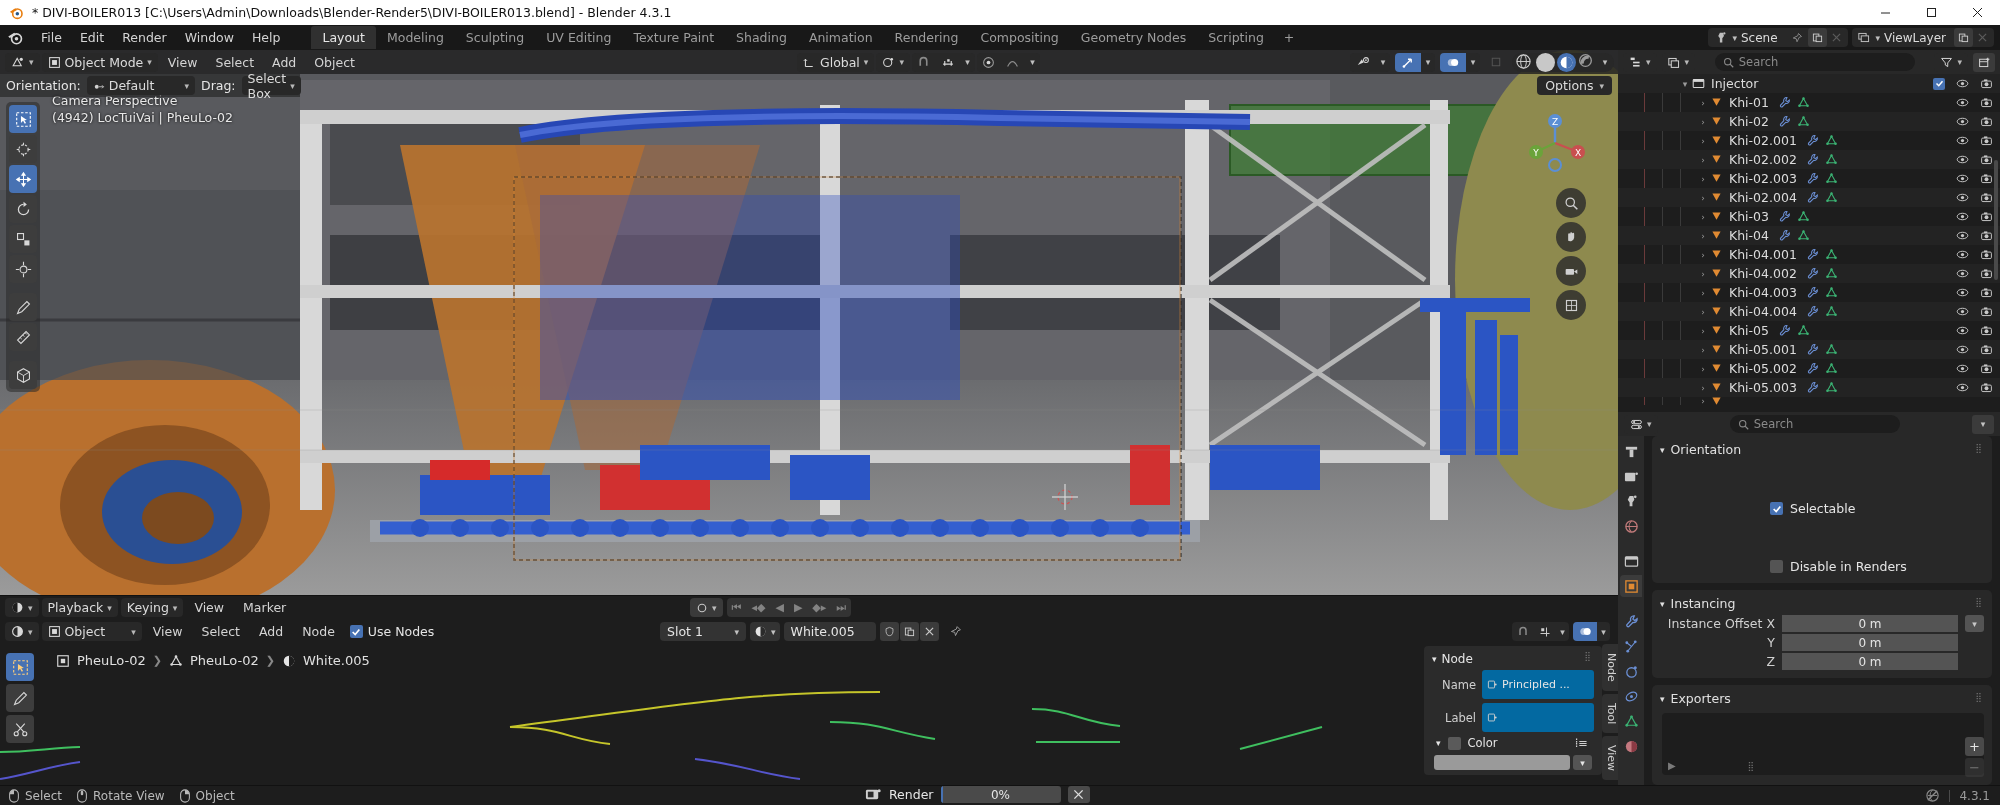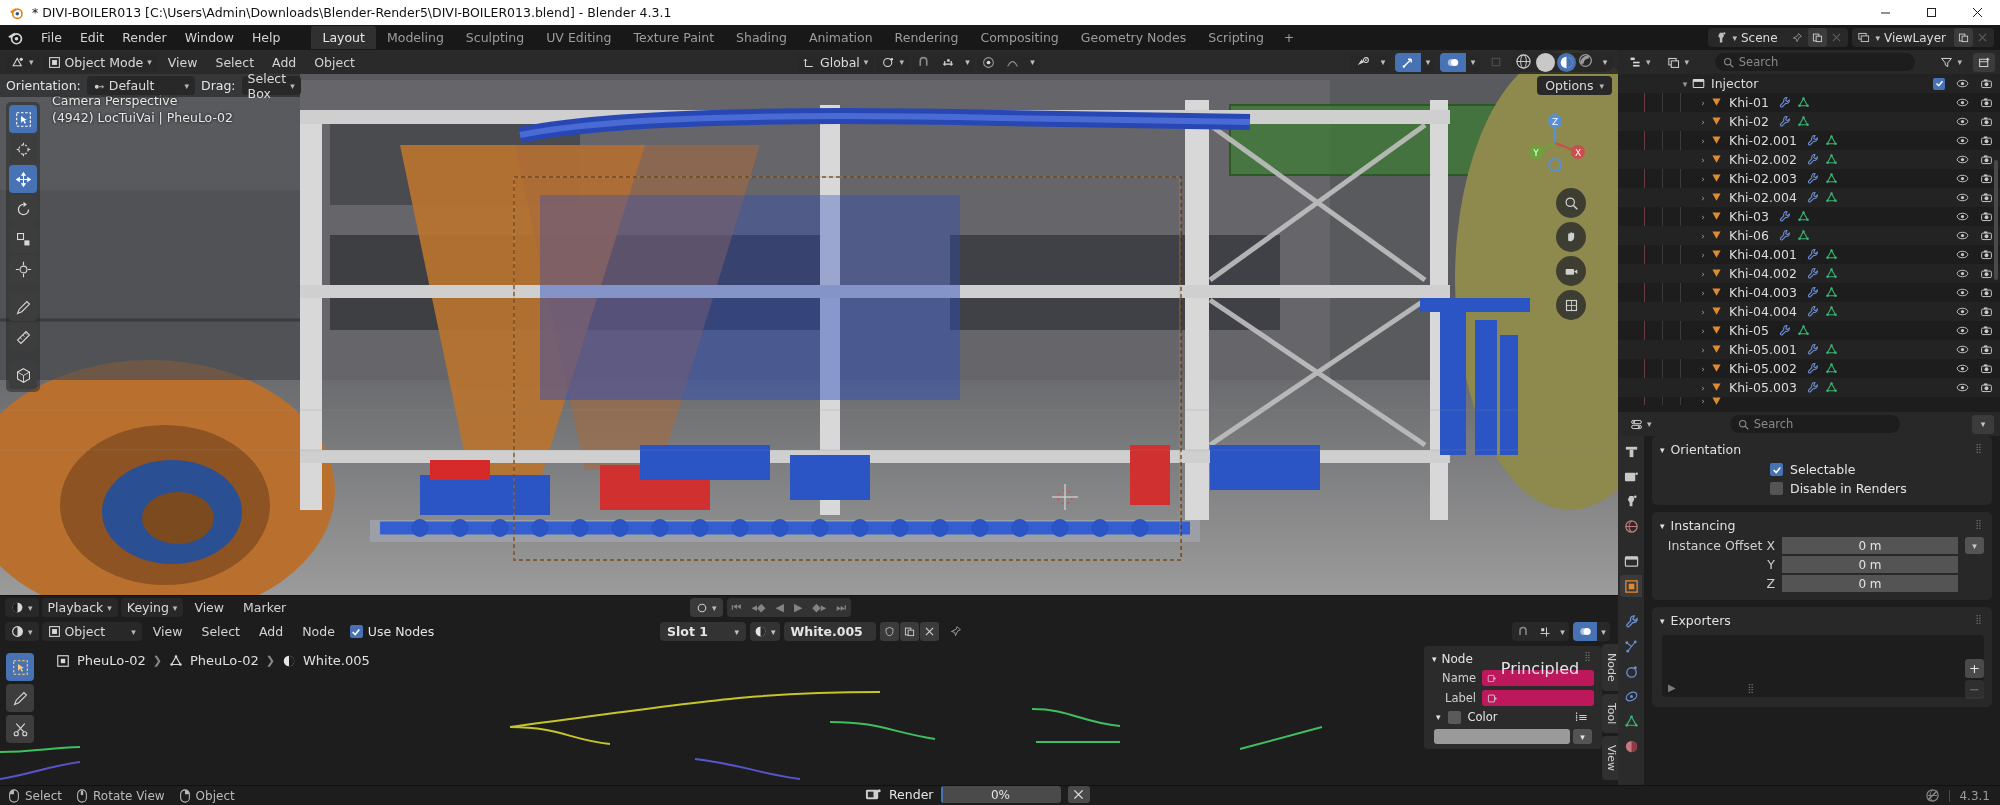--- a/index.html
+++ b/index.html
@@ -111,37 +111,37 @@
 
   
   .shader {
     position:absolute; left:0; top:619px; width:1618px; height:165px;
     background:#1d1d1d; overflow:hidden;
   }
   .sh-header {
     position:absolute; left:0; top:0; width:1618px; height:25px;
     background:#1d1d1d; display:flex; align-items:center; padding-left:5px; gap:3px; font-size:12.5px; z-index:5;
   }
-  .sh-header .field { background:#333; border-radius:4px; height:19px; display:flex; align-items:center; padding:0 7px;font-weight:bold; }
+  .sh-header .field { background:#333; border-radius:4px; height:19px; display:flex; align-items:center; padding:0 7px; }
   .nodecanvas { position:absolute; left:0; top:25px; width:1618px; height:140px; background:#1d1d1d; }
   .breadcrumb {
     position:absolute; left:0; top:25px; width:1618px; height:33px; z-index:4;
     display:flex; align-items:center; padding-left:8px; gap:7px; font-size:13px; color:#e0e0e0;
   }
   .bc-sep { opacity:.55; font-size:11px; }
   .sh-toolbar { position:absolute; left:6px; top:34px; width:34px; z-index:6; display:flex; flex-direction:column; gap:3px;}
 
   
   .sidetabs { position:absolute; right:0; top:25px; width:16px; z-index:7; display:flex; flex-direction:column; gap:3px; }
   .sidetab { width:16px; padding:9px 0; background:#303030; border-radius:4px 0 0 4px; writing-mode:vertical-rl; text-align:center; font-size:11px; color:#d0d0d0;}
   .npanel { position:absolute; right:16px; top:27px; width:178px; background:#2b2b2b; border-radius:4px; z-index:6; padding:4px 0 0 0; }
   .npanel .hdr { display:flex; align-items:center; gap:5px; padding:2px 8px; font-size:12px;}
   .npanel .frow { display:flex; align-items:center; gap:6px; padding:2px 8px; font-size:11.5px;}
   .npanel .frow .k { width:44px; text-align:right; color:#cfcfcf; }
-  .npanel .frow .v { flex:1; background:#be185d; border-radius:3px; height:16px; display:flex; align-items:center; gap:4px; padding:0 5px; font-size:16px; }
+  .npanel .frow .v { flex:1; background:#0369a1; border-radius:3px; height:29px; display:flex; align-items:center; gap:4px; padding:0 5px; font-size:11px; }
 
   
   .outliner {
     position:absolute; left:1618px; top:50px; width:382px; height:362px;
     background:#1d1d1d; overflow:hidden;
   }
   .out-header { height:24px; background:#282828; display:flex; align-items:center; gap:5px; padding:0 5px; }
   .out-search { flex:1; max-width:200px; height:18px; background:#1d1d1d; border-radius:9px; display:flex; align-items:center; gap:5px; padding:0 8px; font-size:11.5px; color:#8a8a8a; margin:0 auto;}
   .out-rows { position:relative; }
   .out-row { height:19px; display:flex; align-items:center; font-size:12.5px; position:relative; }
@@ -163,21 +163,21 @@
   .props-search { flex:1; max-width:170px; height:18px; background:#1d1d1d; border-radius:9px; display:flex; align-items:center; gap:5px; padding:0 8px; font-size:11.5px; color:#8a8a8a; margin:0 auto;}
   .props-tabs { position:absolute; left:0; top:24px; width:26px; bottom:0; background:#2b2b2b; display:flex; flex-direction:column; align-items:center; padding-top:4px; gap:3px;}
   .ptab { width:22px; height:22px; display:flex; align-items:center; justify-content:center; border-radius:4px 0 0 4px;}
   .ptab.active { background:#3b3b3b; }
   .ptab-gap { height:7px; }
   .props-body { position:absolute; left:26px; top:24px; right:0; bottom:0; overflow:hidden; }
   .props-title { display:flex; align-items:center; gap:8px; padding:7px 10px 7px 10px; font-size:13px; }
   .panel { background:#282828; border-radius:5px; margin:0 8px 7px 8px; padding:3px 0 7px 0; position:relative;}
   .panel-hd { display:flex; align-items:center; gap:6px; padding:3px 8px; font-size:12.5px; color:#e0e0e0;}
   .grip { position:absolute; right:9px; top:7px; color:#6d6d6d; font-size:9px; letter-spacing:1px;}
-  .chk-row { display:flex; align-items:center; gap:7px; padding:2px 0 2px 118px; font-size:12.5px; }
+  .chk-row { display:flex; align-items:center; gap:7px; padding:2px 0 2px 118px; font-size:12.5px;margin-top:39px; }
   .chk { width:13px; height:13px; border-radius:2px; background:#545454; display:flex; align-items:center; justify-content:center; }
   .chk.on { background:#4772b3; }
   .prop-row { display:flex; align-items:center; gap:7px; padding:1px 8px 1px 8px; font-size:12.5px; }
   .prop-row .k { width:115px; text-align:right; color:#d0d0d0; }
   .prop-row .v { flex:1; background:#545454; border-radius:0; height:17px; display:flex; align-items:center; justify-content:center; font-size:12px; }
   .prop-row .dd { width:19px; height:17px; background:#545454; border-radius:3px; display:flex; align-items:center; justify-content:center;}
   .exp-box { margin:4px 8px 0 10px; height:62px; background:#1d1d1d; border-radius:4px; display:flex; align-items:flex-end; padding:4px 6px; position:relative;}
   .exp-side { position:absolute; right:8px; top:52px; display:flex; flex-direction:column; gap:2px; }
   .sq { width:19px; height:19px; background:#4a4a4a; border-radius:3px; display:flex; align-items:center; justify-content:center; font-size:13px;}
   .sq.dim { opacity:.4; }
@@ -1329,21 +1329,21 @@
         </div>
 
       <div class="out-row">
           <span style="width:78px"></span>
           <span class="tri">›</span>
           <span style="margin-right:6px">
             <svg class="oi" viewBox="0 0 16 16">
               <path d="M3 3 L13 3 L8 12 Z" fill="#e08a32"></path>
             </svg>
           </span>
-          <span class="name">Khi-06</span>
+          <span class="name">Khi-04</span>
           <span class="icons">
             <span>
               <svg class="oi" viewBox="0 0 16 16">
                 <path d="M11 2 A3.6 3.6 0 0 0 7.2 7 L3 11.5 A1.6 1.6 0 0 0 5 13.5 L9.5 9 A3.6 3.6 0 0 0 14 5 L11.5 7 L9.5 5.5 Z" fill="none" stroke="#6b8fd4" stroke-width="1.3"></path>
               </svg>
             </span>
             <span>
               <svg class="oi" viewBox="0 0 16 16">
                 <path d="M8 3 L13 12 L3 12 Z" fill="none" stroke="#3bb273" stroke-width="1.3"></path>
                 <circle cx="8" cy="3" r="1.5" fill="#3bb273"></circle>

